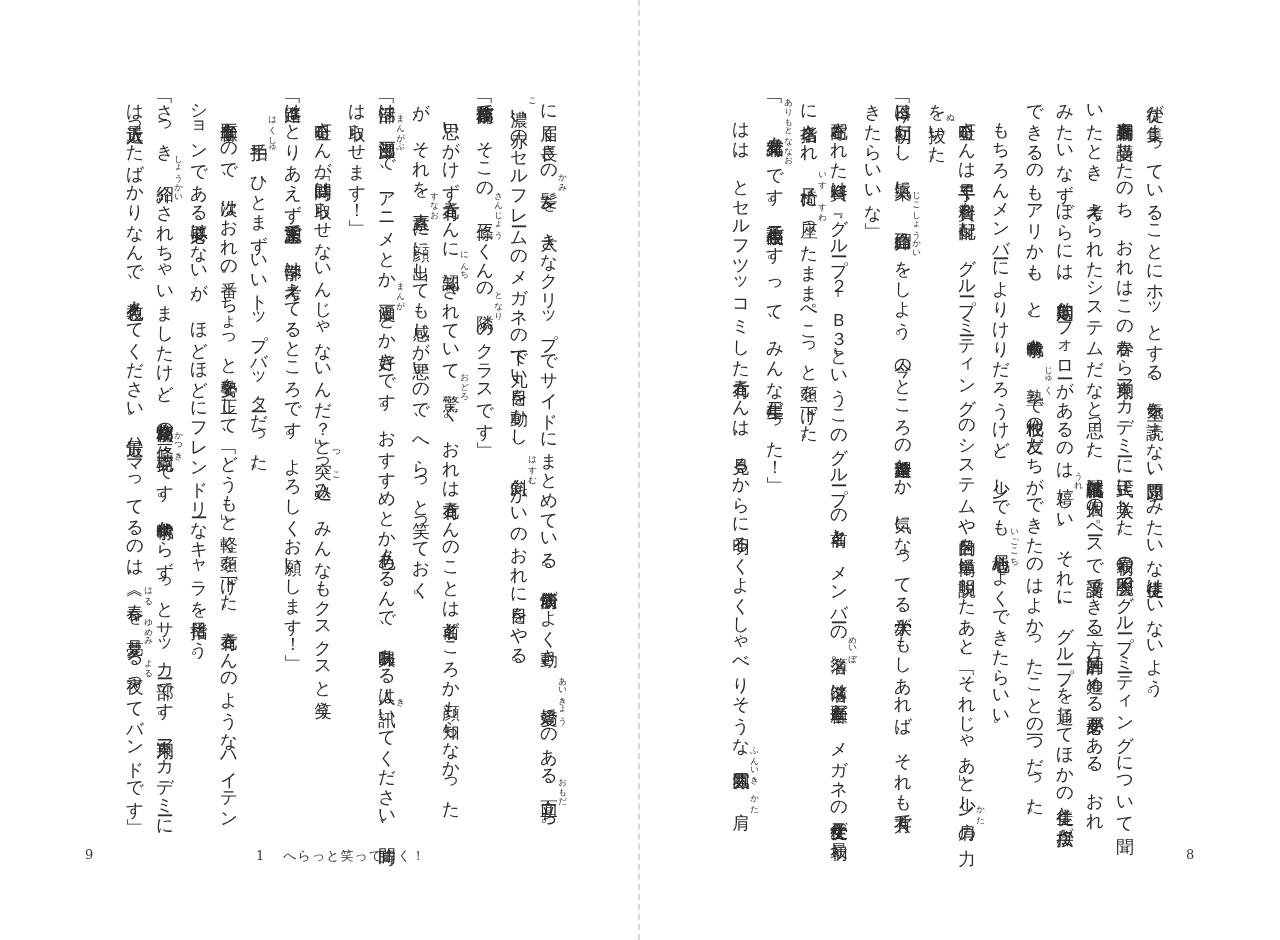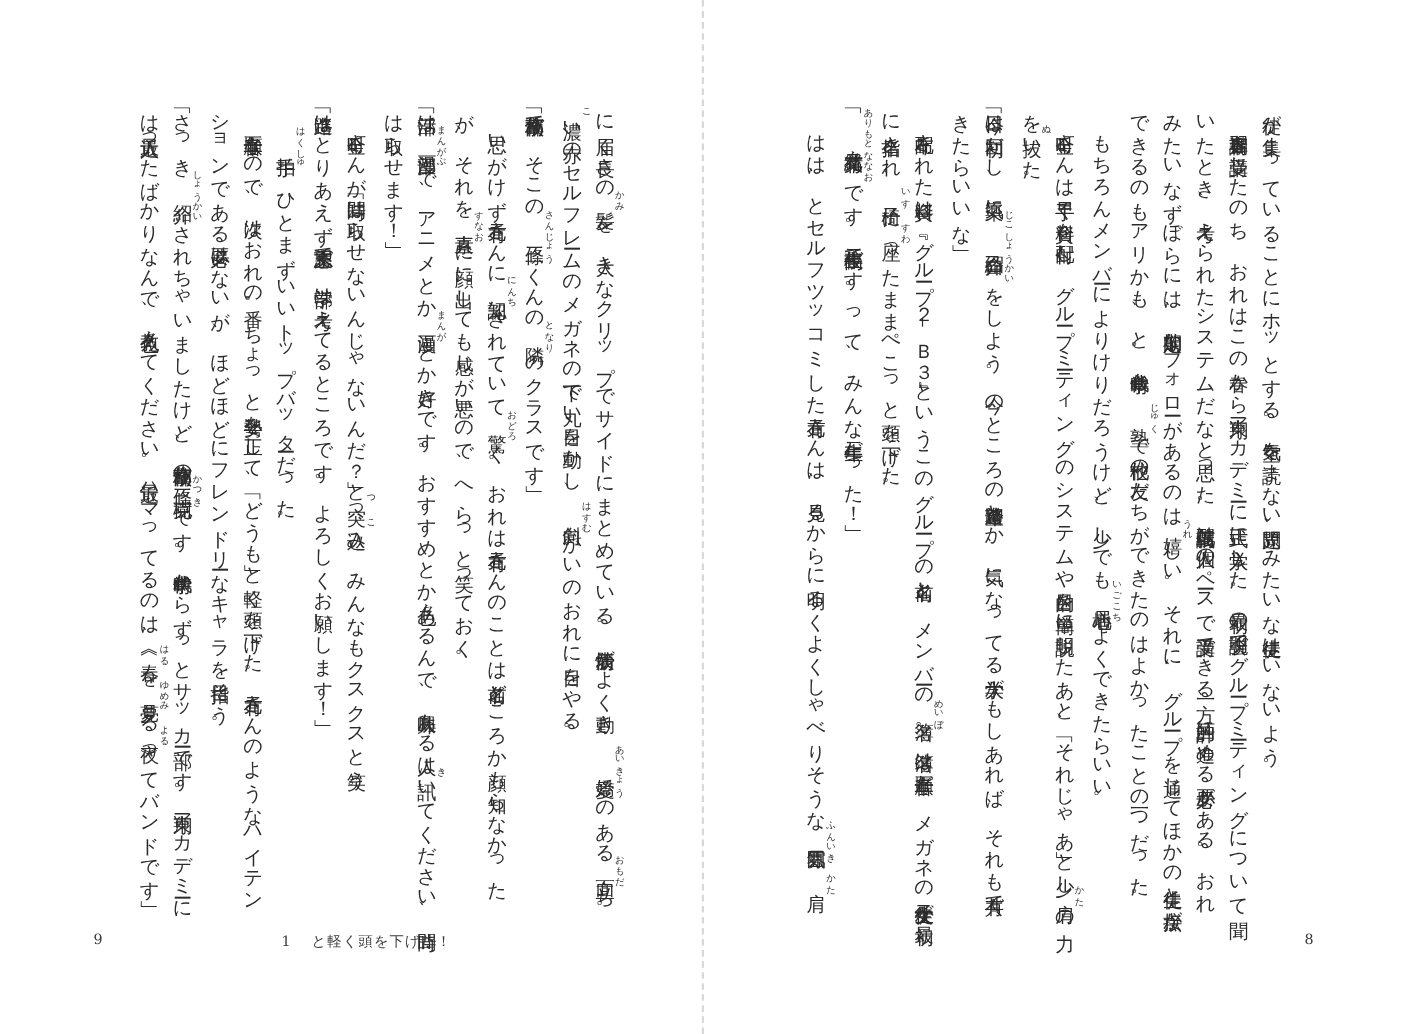--- a/index.html
+++ b/index.html
@@ -92,16 +92,16 @@
       <p class="para indent"><ruby>拍手<rt>はくしゅ</rt></ruby>。ひとまずいいトップバッターだった。</p>
       <p class="para indent">五十音順なので、次はおれの番。ちょっと姿勢を正して、「どうも」と軽く頭を下げた。有元さんのようなハイテンションである必要はないが、ほどほどにフレンドリーなキャラを目指そう。</p>
       <p class="para">「さっき<ruby>紹介<rt>しょうかい</rt></ruby>されちゃいましたけど、作草部高校の三條<ruby>克樹<rt>かつき</rt></ruby>です。中学時代からずっとサッカー部です。東翔アカデミーには最近入ったばかりなんで、色々教えてください。最近ハマってるのは、《<ruby>春<rt>はる</rt></ruby>を<ruby>夢見<rt>ゆめみ</rt></ruby>る<ruby>夜<rt>よる</rt></ruby>》ってバンドです」</p>
     </div>
 
   <div class="footer-item page-number-right">8</div>
 
   <div class="footer-item page-number-left">9</div>
 
   <div class="footer-item chapter-footer">
-    <span class="chapter-number">1</span><span>と軽く頭を下げた！</span>
+    <span class="chapter-number">1</span><span>へらっと笑っておく！</span>
   </div>
 
 </div>
 
 </body></html>

